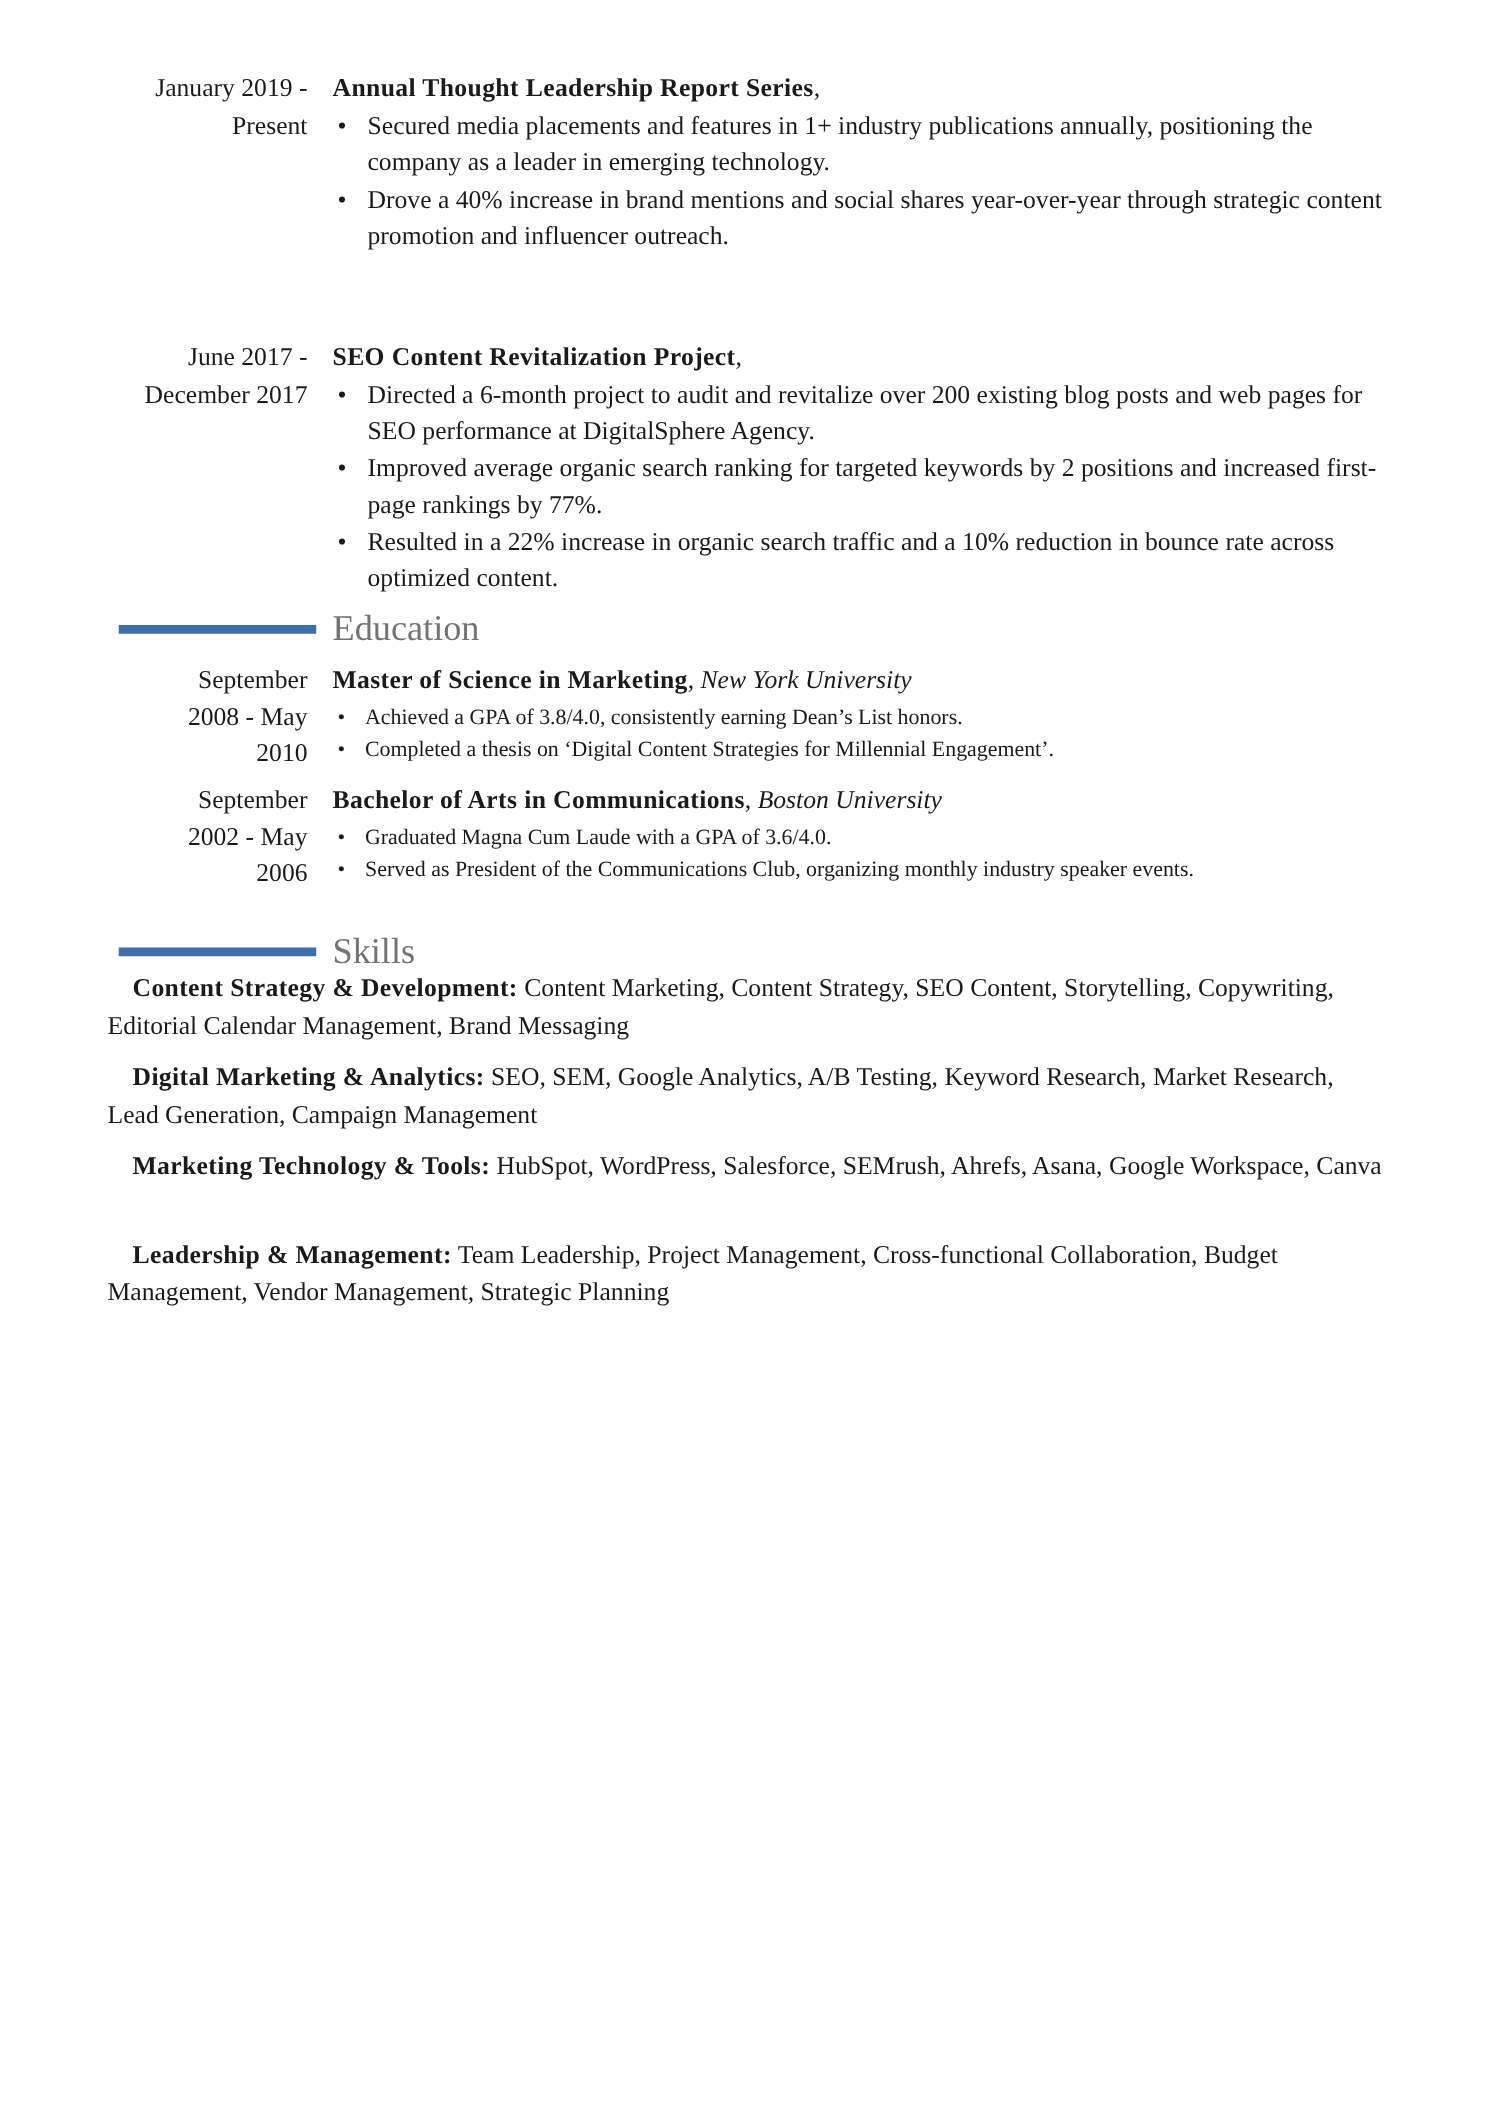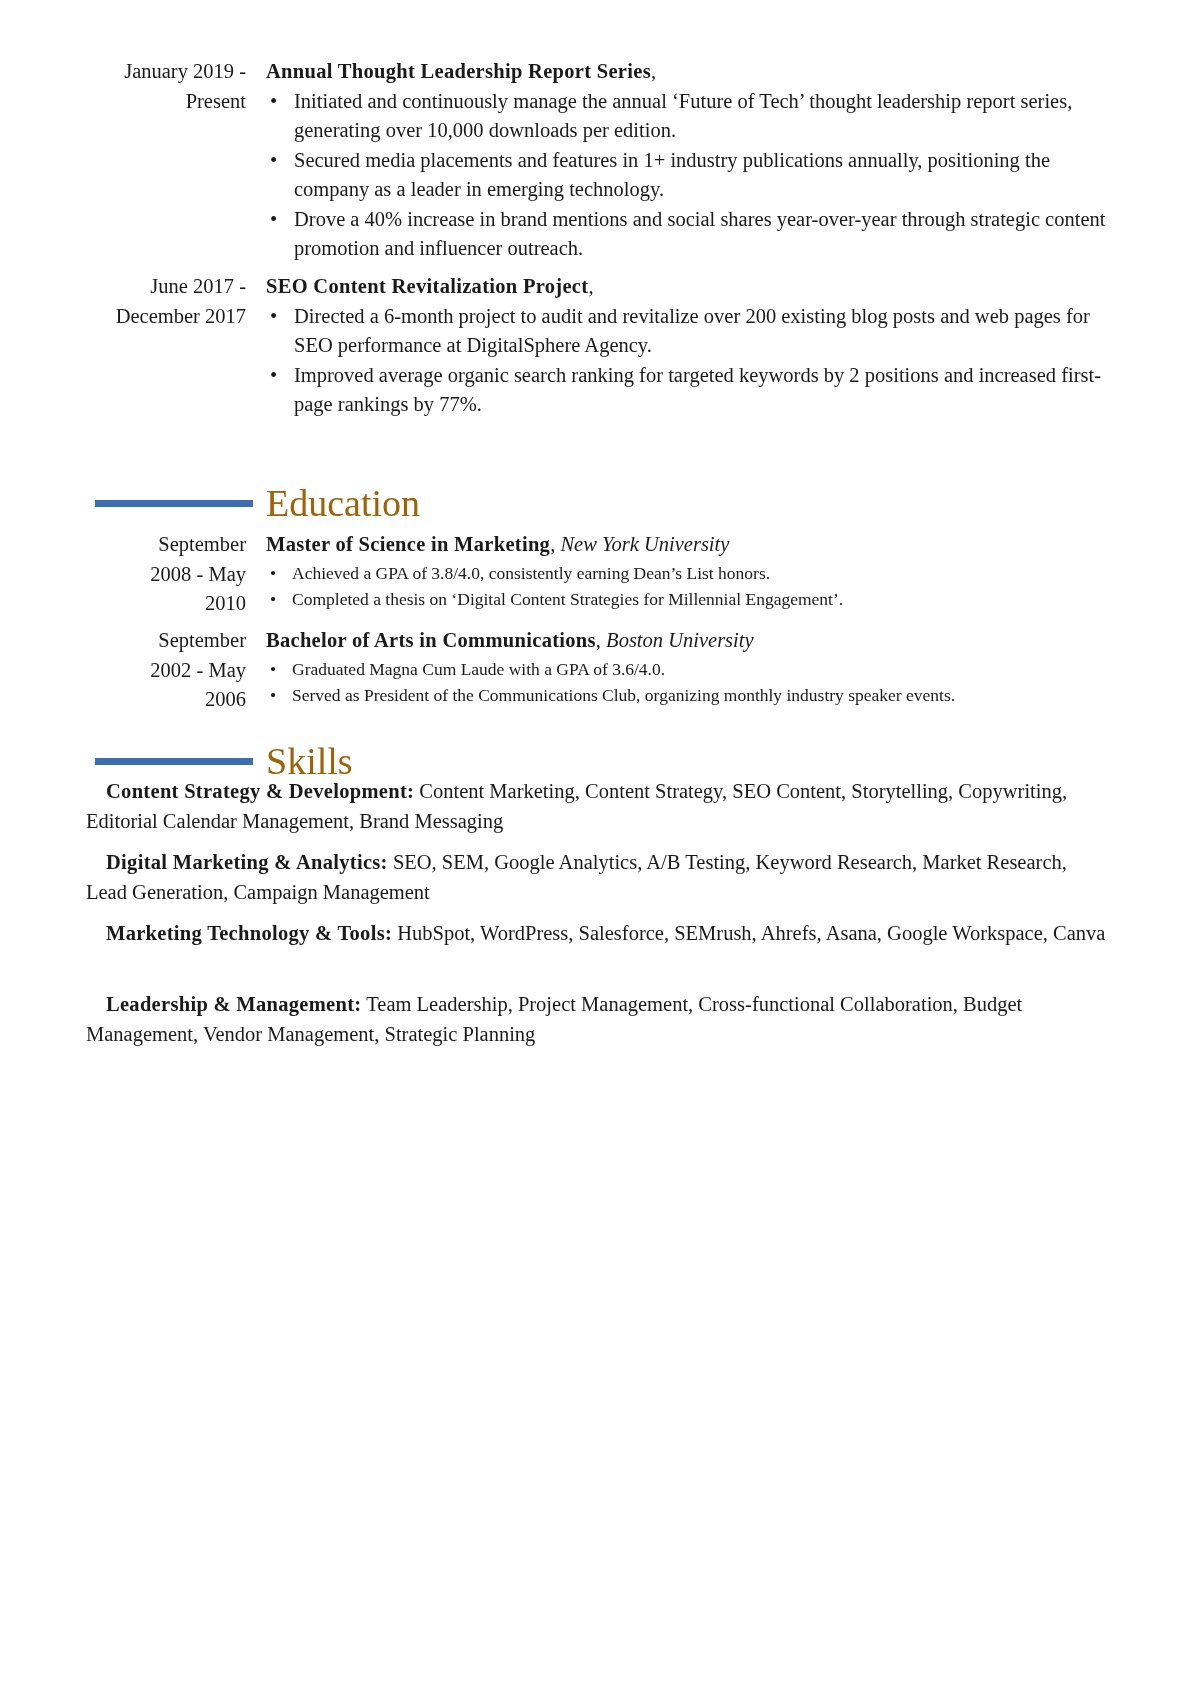--- a/index.html
+++ b/index.html
@@ -27,21 +27,21 @@
   ul.bullets li::before {
     content: "\2022"; position: absolute; left: 4px; top: 0;
   }
   ul.small li { font-size: 17.5px; line-height: 26.5px; padding-left: 26px; }
 
   .section-head { position: absolute; left: 0; width: 1190px; height: 40px; }
   .section-bar {
     position: absolute; left: 95px; width: 158px; height: 7px; background: #3d6fae;
   }
   .section-title {
-    position: absolute; left: 266px; font-size: 38px; color: #a16207; line-height: 36px;
+    position: absolute; left: 266px; font-size: 29px; color: #737373; line-height: 36px;
   }
 
   .skill {
     position: absolute; left: 86px; width: 1020px;
     font-size: 20.5px; line-height: 29.5px;
   }
   .skill b { font-weight: bold; letter-spacing: 0.3px; margin-left: 20px; }
 </style>
 </head>
 <body>
@@ -49,37 +49,37 @@
 <div class="page">
 
   <div class="entry" style="top:57px;">
     <div class="date">
       <div>January 2019 -</div>
       <div>Present</div>
     </div>
     <div class="body-col">
       <div class="title-line"><b>Annual Thought Leadership Report Series</b><span>,</span></div>
       <ul class="bullets">
-        <li>Initiated and continuously manage the annual ‘Future of Tech’ thought leadership report series, generating over 10,000 downloads per edition.</li>
         <li>Secured media placements and features in 1+ industry publications annually, positioning the company as a leader in emerging technology.</li>
         <li>Drove a 40% increase in brand mentions and social shares year-over-year through strategic content promotion and influencer outreach.</li>
       </ul>
     </div>
   </div>
 
   <div class="entry" style="top:272px;">
     <div class="date">
       <div>June 2017 -</div>
       <div>December 2017</div>
     </div>
     <div class="body-col">
       <div class="title-line"><b>SEO Content Revitalization Project</b><span>,</span></div>
       <ul class="bullets">
         <li>Directed a 6-month project to audit and revitalize over 200 existing blog posts and web pages for SEO performance at DigitalSphere Agency.</li>
         <li>Improved average organic search ranking for targeted keywords by 2 positions and increased first-page rankings by 77%.</li>
+        <li>Resulted in a 22% increase in organic search traffic and a 10% reduction in bounce rate across optimized content.</li>
       </ul>
     </div>
   </div>
 
   <div class="section-head" style="top:485px;">
     <div class="section-bar" style="top:15px;"></div>
     <div class="section-title" style="top:0;">Education</div>
   </div>
 
   <div class="entry" style="top:530px;">

